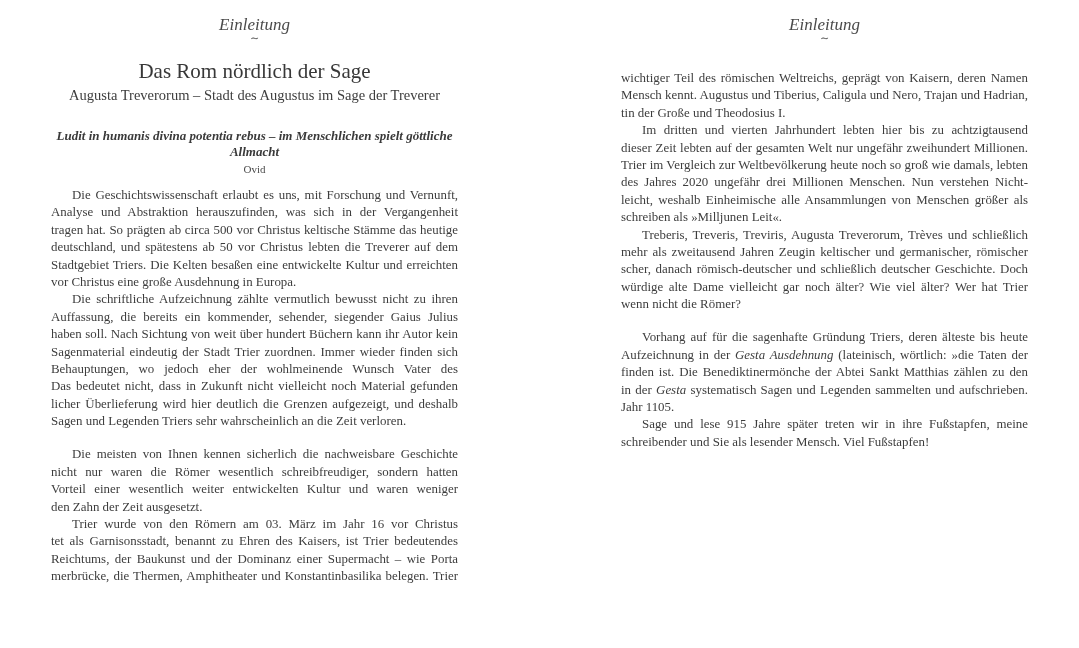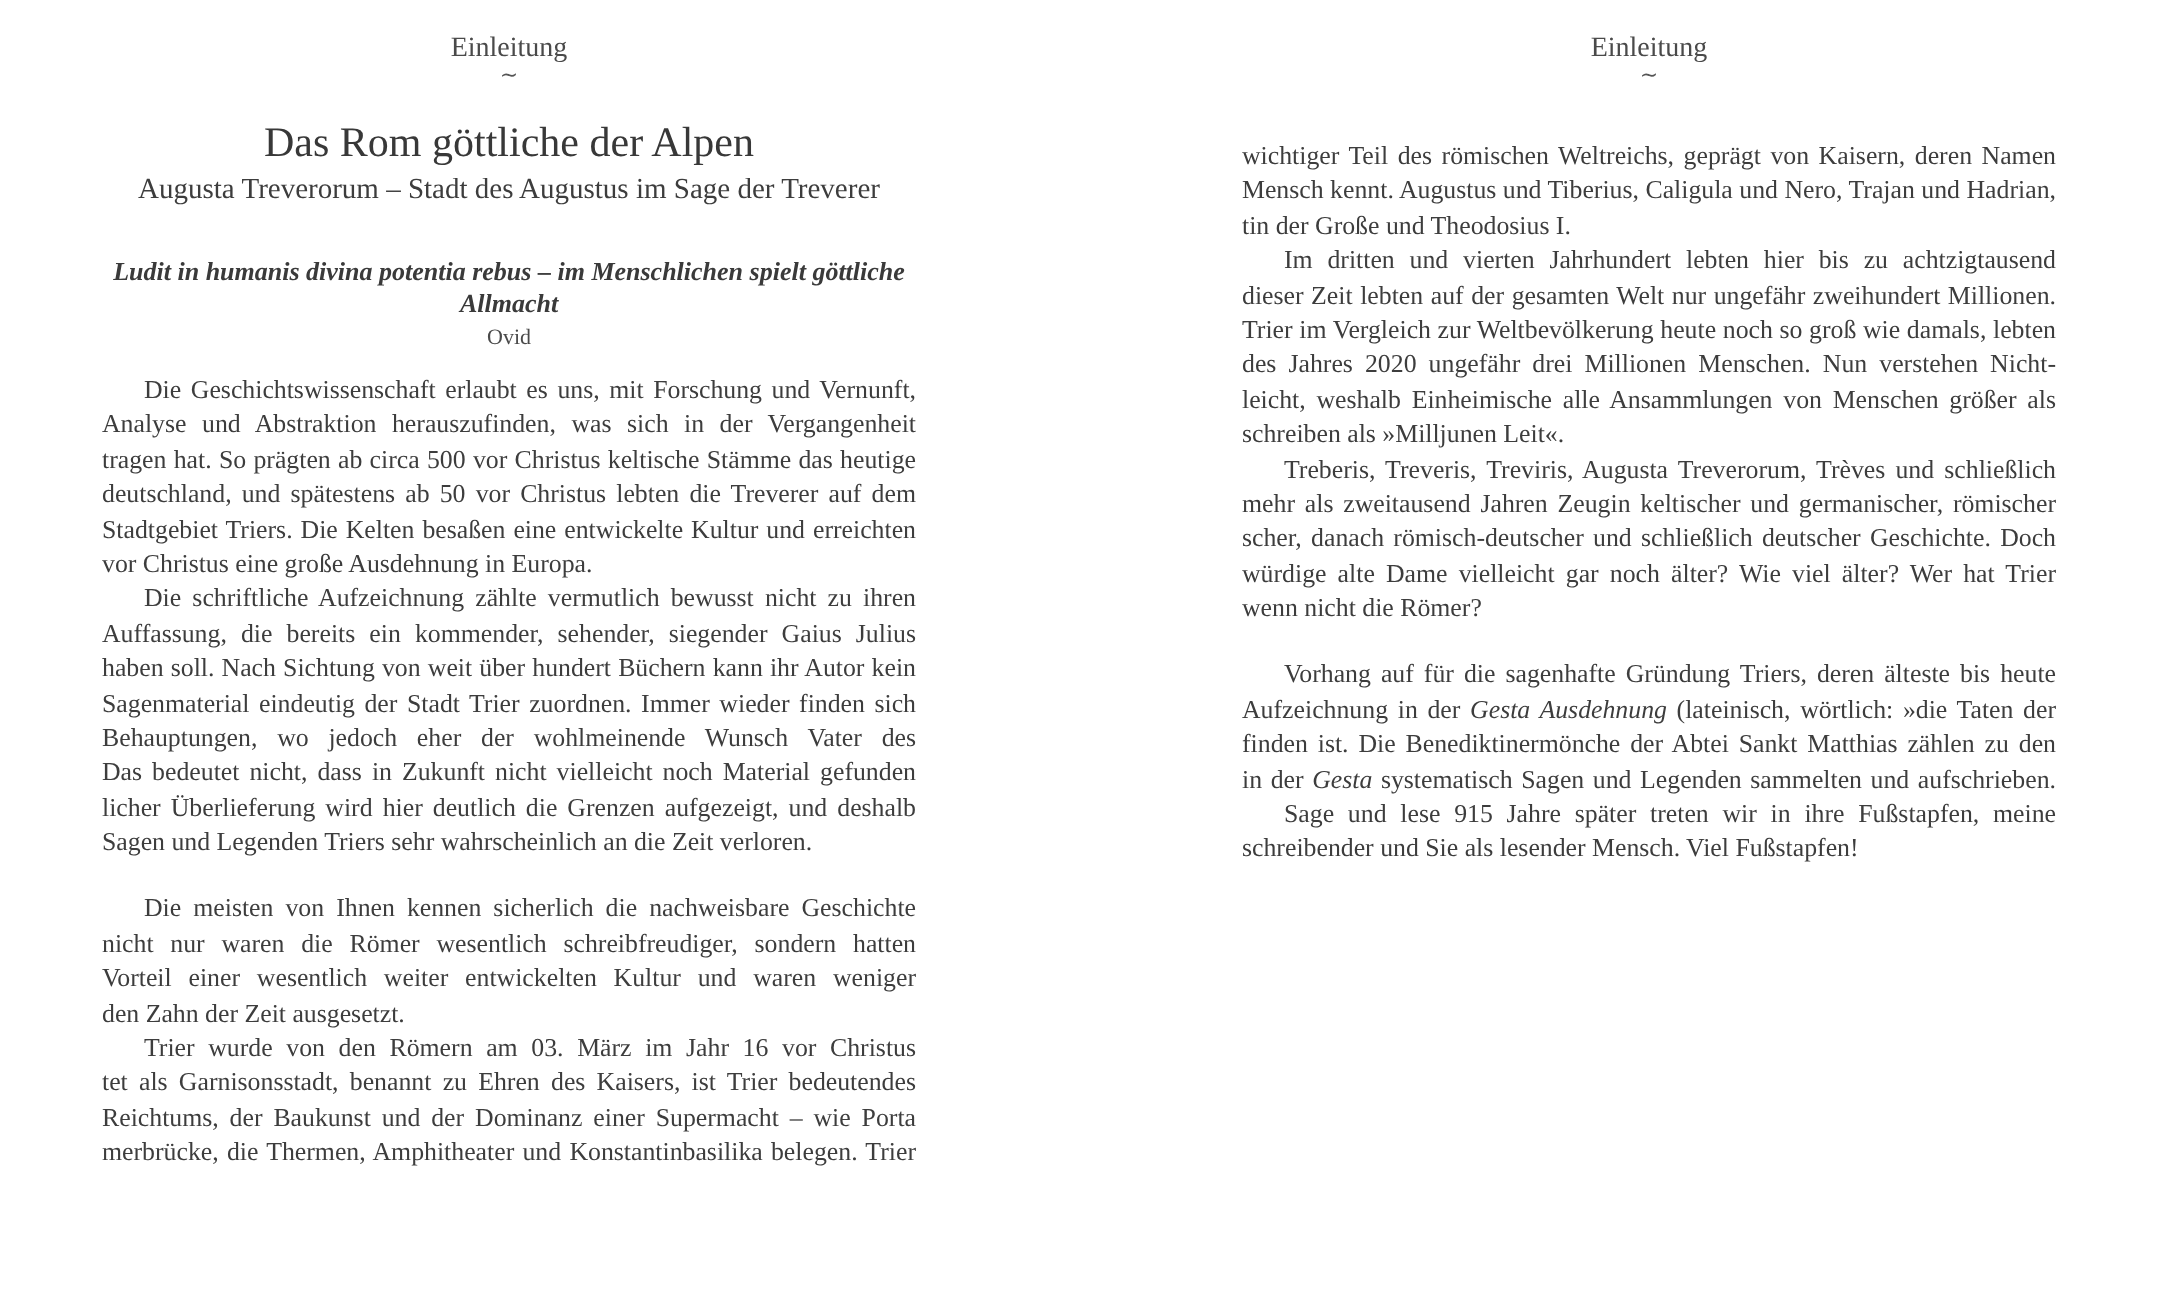--- a/index.html
+++ b/index.html
@@ -9,21 +9,21 @@
     font-family: "Liberation Serif", "DejaVu Serif", serif;
     color: #3d3d3d;
     overflow: hidden;
   }
   .spread { position: relative; width: 1079px; height: 648px; background: #ffffff; }
   .page { position: absolute; top: 0; height: 648px; width: 407px; }
   .page.left  { left: 51px; }
   .page.right { left: 621px; }
 
   .running-head { padding-top: 18px; text-align: center; }
-  .rh-label { font-size: 14px; color: #4a4a4a; line-height: 14px; }
+  .rh-label { font-size: 17px; font-style: italic; color: #4a4a4a; line-height: 14px; }
   .rh-orn   { font-size: 11px; color: #555; line-height: 11px; margin-top: 1px; }
 
   .title {
     margin: 15px 0 0 0; font-weight: normal;
     font-size: 21px; line-height: 24px; text-align: center; color: #383838;
   }
   .subtitle {
     margin: 2px 0 0 0; font-weight: normal;
     font-size: 14.5px; line-height: 20px; text-align: center; color: #3d3d3d;
   }
@@ -61,21 +61,21 @@
 </head>
 <body>
 
 <div class="spread">
 
   <section class="page left">
     <header class="running-head">
       <div class="rh-label">Einleitung</div>
       <div class="rh-orn">∼</div>
     </header>
-    <h1 class="title">Das Rom göttliche der Alpen</h1>
+    <h1 class="title">Das Rom nördlich der Sage</h1>
     <h2 class="subtitle">Augusta Treverorum – Stadt des Augustus im Sage der Treverer</h2>
     <div class="epigraph">Ludit in humanis divina potentia rebus – im Menschlichen spielt göttliche Allmacht</div>
     <div class="epigraph-author">Ovid</div>
     <div class="body">
         <div class="para">
           <div class="bl ind">Die Geschichtswissenschaft erlaubt es uns, mit Forschung und Vernunft, mit Logik,</div>
           <div class="bl">Analyse und Abstraktion herauszufinden, was sich in der Vergangenheit tatsächlich zuge-</div>
           <div class="bl">tragen hat. So prägten ab circa 500 vor Christus keltische Stämme das heutige West-</div>
           <div class="bl">deutschland, und spätestens ab 50 vor Christus lebten die Treverer auf dem heutigen</div>
           <div class="bl">Stadtgebiet Triers. Die Kelten besaßen eine entwickelte Kultur und erreichten gegen 275</div>
@@ -130,20 +130,21 @@
           <div class="bl">mehr als zweitausend Jahren Zeugin keltischer und germanischer, römischer und fränki-</div>
           <div class="bl">scher, danach römisch-deutscher und schließlich deutscher Geschichte. Doch ist die ehr-</div>
           <div class="bl">würdige alte Dame vielleicht gar noch älter? Wie viel älter? Wer hat Trier gegründet,</div>
           <div class="bl last">wenn nicht die Römer?</div>
         </div>
         <div class="para gap">
           <div class="bl ind">Vorhang auf für die sagenhafte Gründung Triers, deren älteste bis heute gefundene</div>
           <div class="bl">Aufzeichnung in der <i>Gesta Ausdehnung</i> (lateinisch, wörtlich: »die Taten der Treverer«) zu</div>
           <div class="bl">finden ist. Die Benediktinermönche der Abtei Sankt Matthias zählen zu den ersten, die</div>
           <div class="bl">in der <i>Gesta</i> systematisch Sagen und Legenden sammelten und aufschrieben. Das war im</div>
+          <div class="bl last">Jahr 1105.</div>
         </div>
         <div class="para">
           <div class="bl ind">Sage und lese 915 Jahre später treten wir in ihre Fußstapfen, meine Wenigkeit als</div>
           <div class="bl last">schreibender und Sie als lesender Mensch. Viel Fußstapfen!</div>
         </div>
       </div>
   </section>
 
 </div>
 

